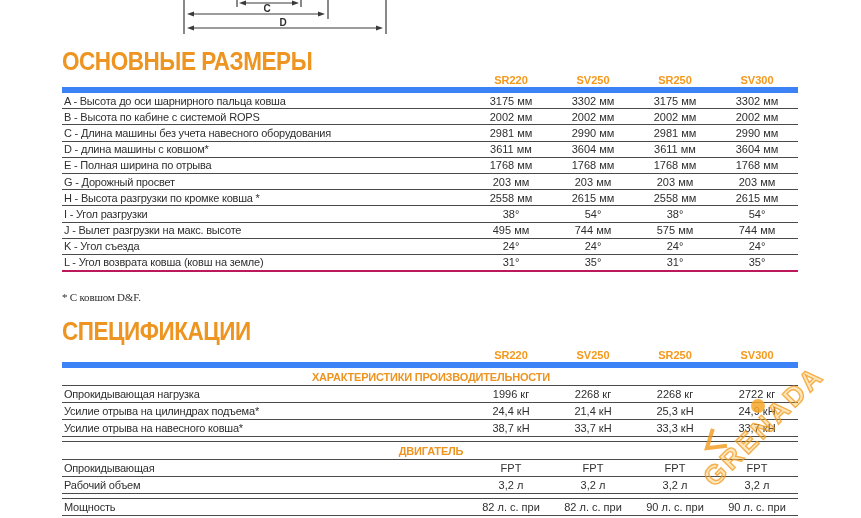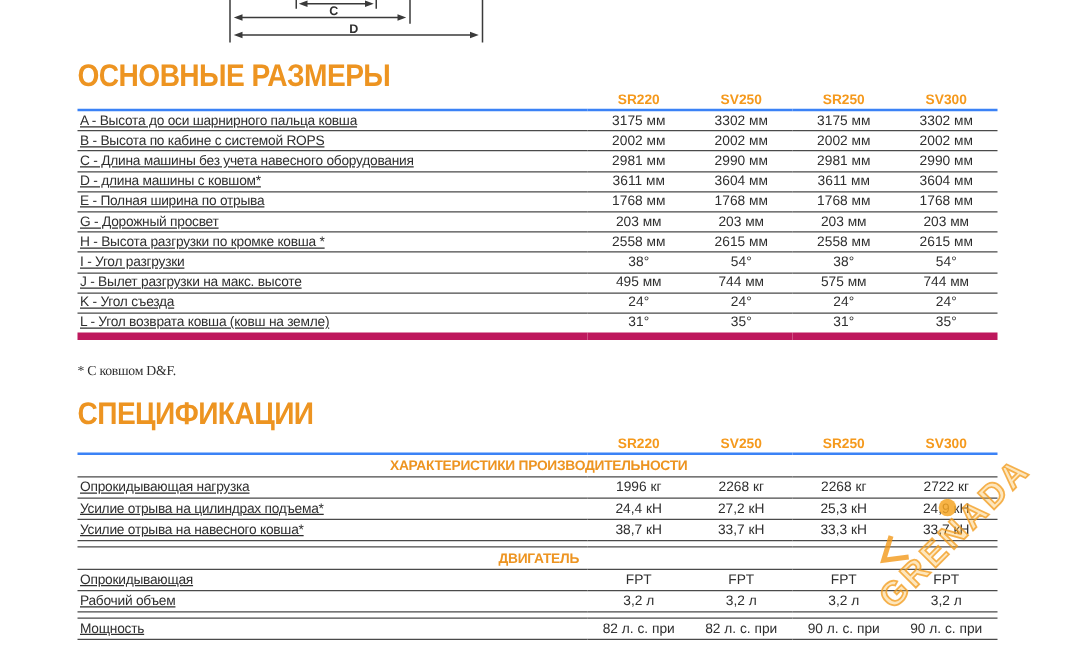--- a/index.html
+++ b/index.html
@@ -28,25 +28,25 @@
 
   
   table.t{
     position:absolute;left:62px;width:736px;
     border-collapse:collapse;table-layout:fixed;
     font-size:11px;color:#2f2f2f;
   }
   .t1{top:72px;}
   .t2{top:347px;}
   table.t td{padding:0;vertical-align:middle;height:15.2px;border-bottom:1px solid #4a4a4a;}
-  table.t thead td{height:15px;font-weight:bold;color:#F5991C;text-align:center;border-bottom:2px solid #3b82f6;}
+  table.t thead td{height:15px;font-weight:bold;color:#F5991C;text-align:center;border-bottom:6px solid #3b82f6;}
   .t2 thead td{border-bottom:2px solid #3f3f3f;}
-  table.t td.lbl{text-align:left;padding-left:2px;letter-spacing:-0.2px;text-decoration:underline;}
+  table.t td.lbl{text-align:left;padding-left:2px;letter-spacing:-0.2px;}
   table.t td.val{text-align:center;}
-  .t1 tbody tr:last-child td{border-bottom:6px solid #be185d;}
+  .t1 tbody tr:last-child td{border-bottom:2px solid #be185d;}
   .t2 tbody td{height:16px;}
   .t2 tr.group-row td{height:17px;font-weight:bold;color:#ED9421;text-align:center;padding-left:2px;letter-spacing:-0.2px;}
   .t2 tr.spacer-row td{height:4px;border-bottom:1px solid #4a4a4a;}
 
   .footnote{position:absolute;left:62px;top:291px;font-size:11px;color:#2f2f2f;letter-spacing:-0.2px;font-family:Liberation Serif, serif;}
 
   
   .wm-text{
     position:absolute;left:708px;top:468px;height:28px;line-height:28px;
     transform-origin:0 50%;transform:rotate(-45deg);
@@ -216,21 +216,21 @@
         <tr>
           <td class="lbl">Опрокидывающая нагрузка</td>
           <td class="val">1996 кг</td>
           <td class="val">2268 кг</td>
           <td class="val">2268 кг</td>
           <td class="val">2722 кг</td>
         </tr>
         <tr>
           <td class="lbl">Усилие отрыва на цилиндрах подъема*</td>
           <td class="val">24,4 кН</td>
-          <td class="val">27,2 кН</td>
+          <td class="val">21,4 кН</td>
           <td class="val">25,3 кН</td>
           <td class="val">24,9 кН</td>
         </tr>
         <tr>
           <td class="lbl">Усилие отрыва на навесного ковша*</td>
           <td class="val">38,7 кН</td>
           <td class="val">33,7 кН</td>
           <td class="val">33,3 кН</td>
           <td class="val">33,7 кН</td>
         </tr>

